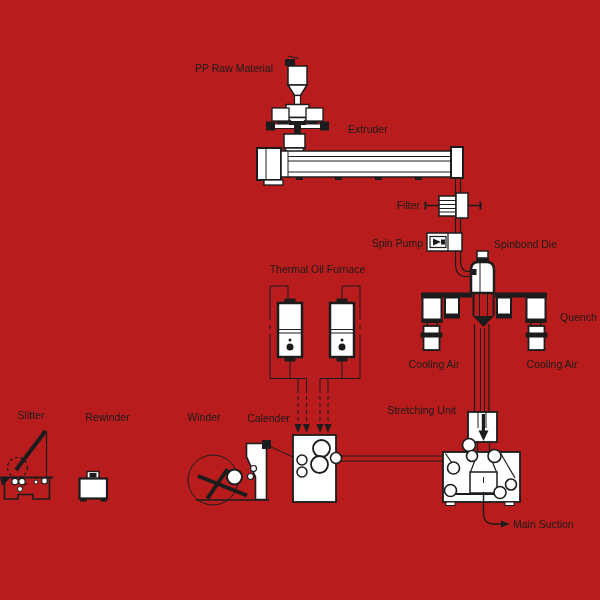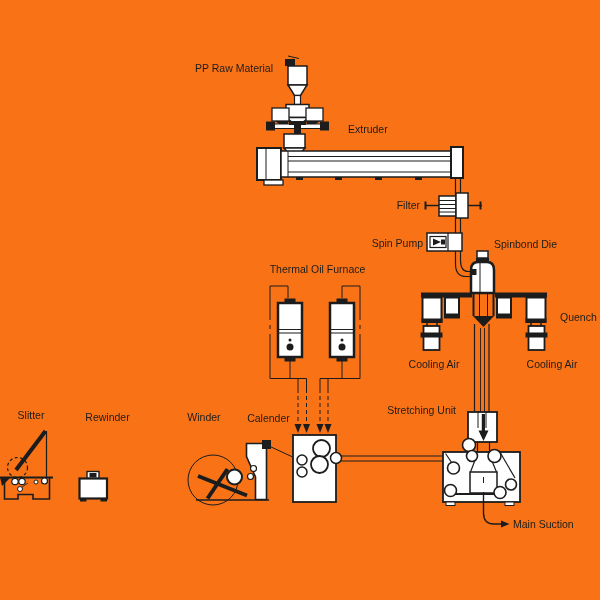--- a/index.html
+++ b/index.html
@@ -1,16 +1,16 @@
 <!DOCTYPE html>
 <html><head>
 <meta charset="utf-8">
 <style>
   html,body{margin:0;padding:0;background:#ffffff;}
-  .stage{position:relative;width:600px;height:600px;background:#f97316;overflow:hidden;}
+  .stage{position:relative;width:600px;height:600px;background:#b91c1c;overflow:hidden;}
   svg{display:block;}
   .lbl{font-family:"Liberation Sans",sans-serif;font-size:10.5px;fill:#1c1c1c;}
   .ln{stroke:#1c1c1c;fill:none;}
   .fw{stroke:#1c1c1c;fill:#ffffff;}
   .blk{fill:#1c1c1c;stroke:none;}
 </style>
 </head>
 <body>
 
 <div class="stage">

